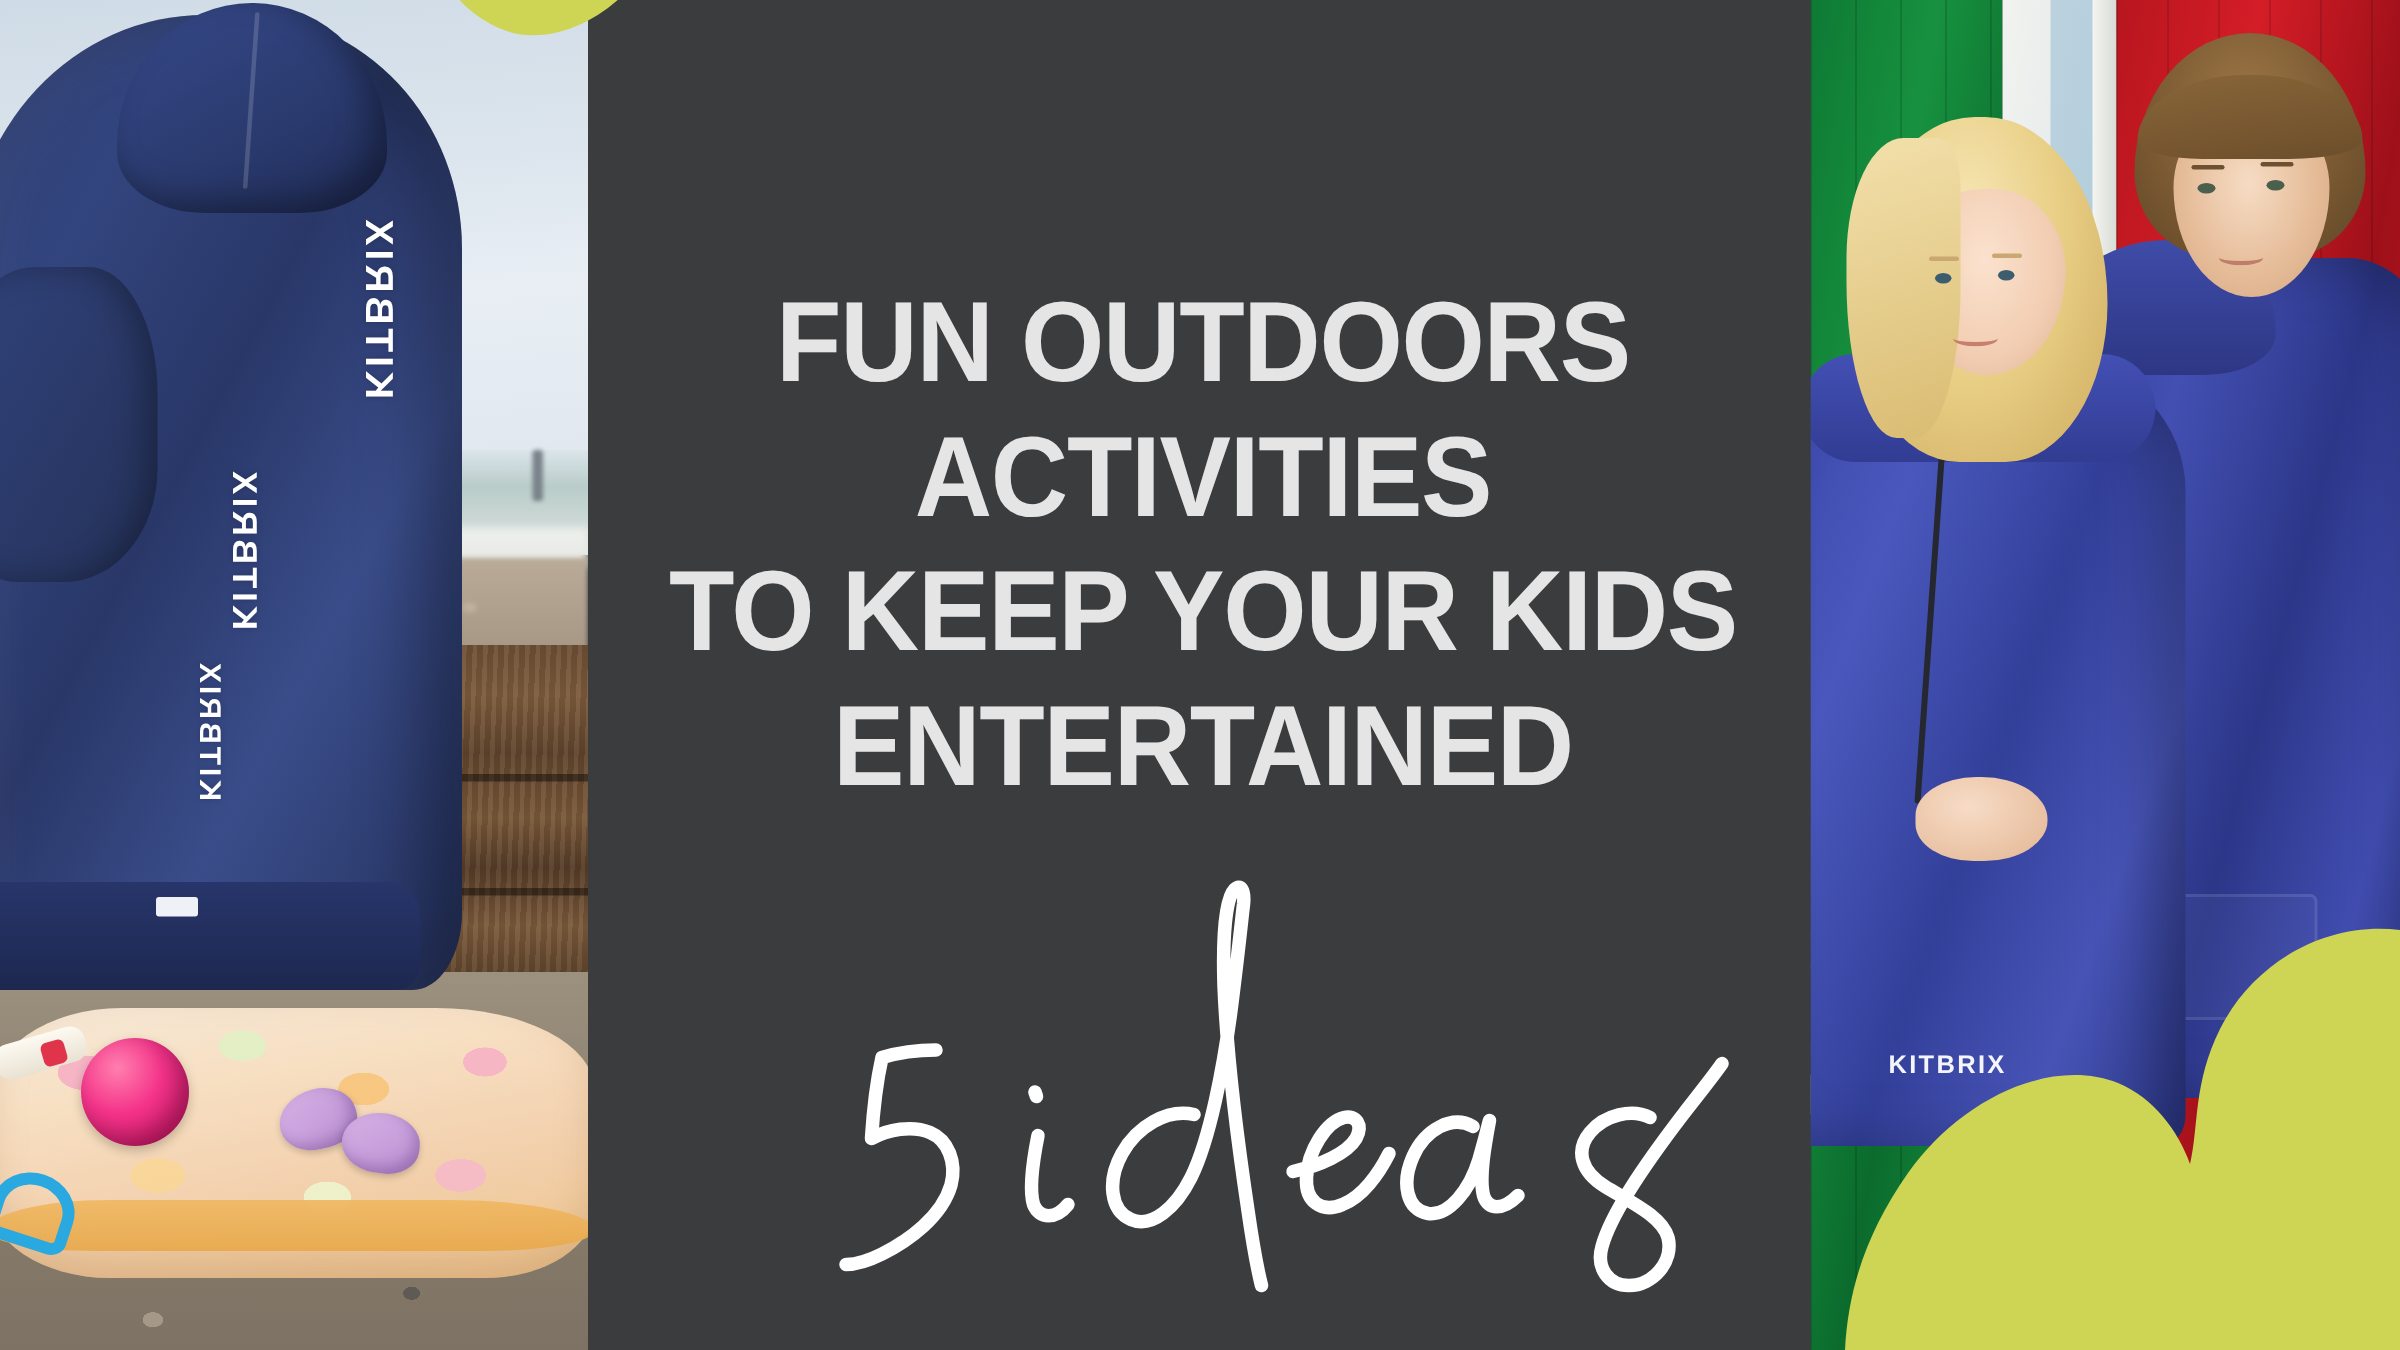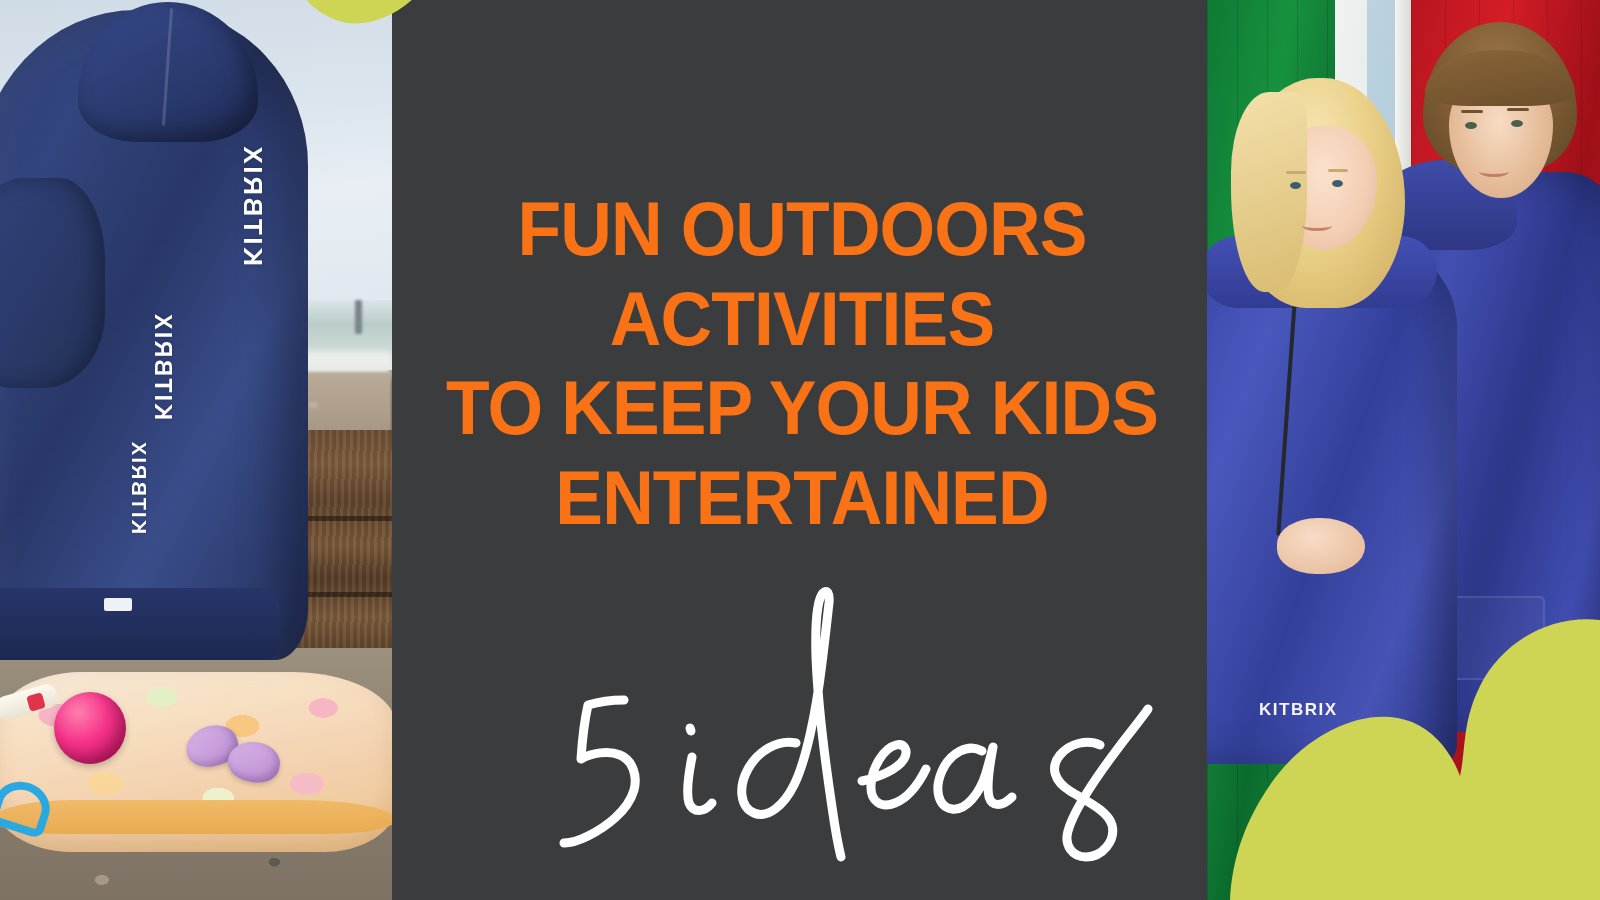--- a/index.html
+++ b/index.html
@@ -201,21 +201,21 @@
   .r-kitbrix{position:absolute;left:52px;top:700px;color:#fff;font-weight:800;
      font-size:17px;letter-spacing:.09em;opacity:.95;}
 
   
   #blob-top{position:absolute;left:270px;top:-170px;width:560px;height:340px;pointer-events:none;}
   #blob-bottom{position:absolute;left:1130px;top:600px;width:470px;height:300px;pointer-events:none;}
 
   
   #panel{position:absolute;left:392px;top:0;width:815px;height:900px;background:#3b3c3e;}
   #headline{position:absolute;left:392px;top:0;width:820px;
-     text-align:center;color:#f97316;}
+     text-align:center;color:#e5e5e5;}
   .hl{display:block;font-weight:900;letter-spacing:-0.012em;
       line-height:.97;white-space:nowrap;
       font-family:"Liberation Sans","DejaVu Sans",sans-serif;
       transform:scaleX(.94);transform-origin:center;}
   #hl1{font-size:76px;margin-top:192px;}
   #hl2{font-size:76px;margin-top:16px;}
   #hl3{font-size:76px;margin-top:16px;}
   #hl4{font-size:76px;margin-top:16px;}
 
   #script{position:absolute;left:392px;top:545px;width:815px;height:330px;}

